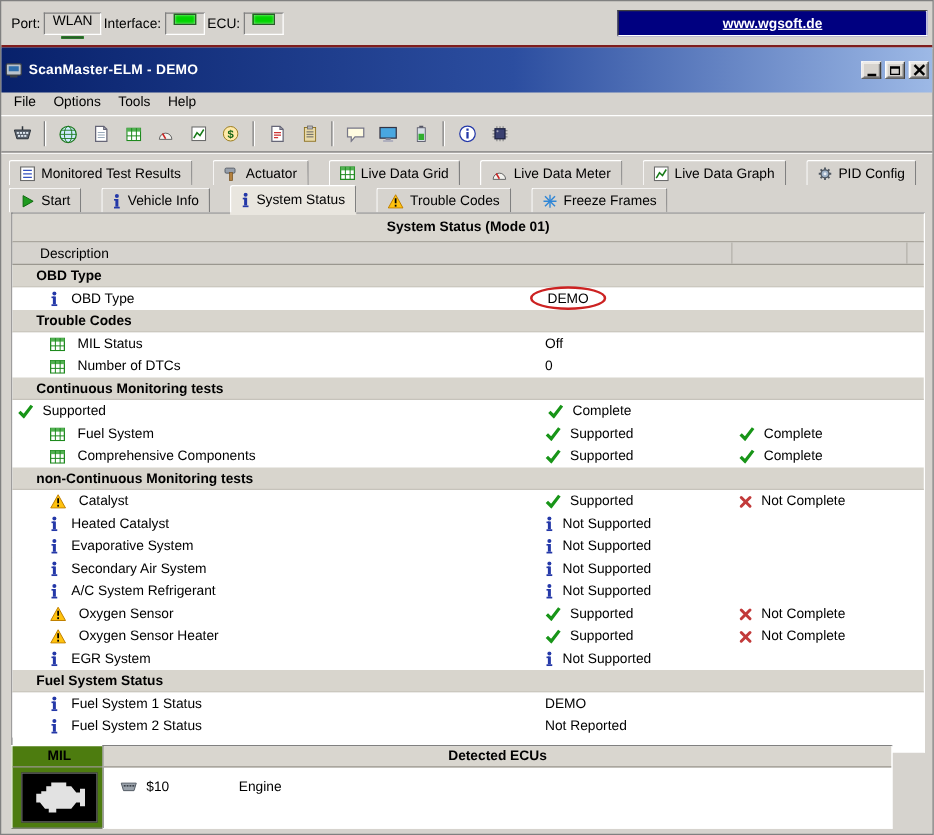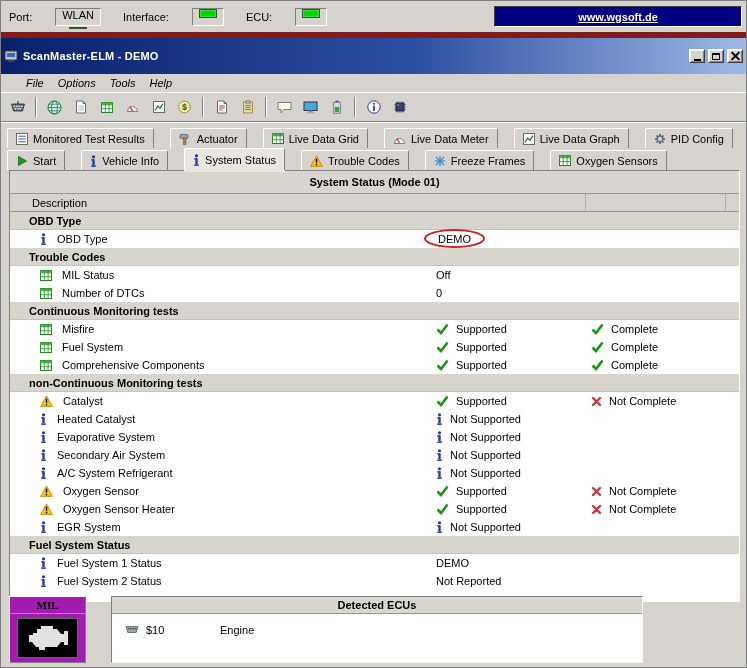--- a/index.html
+++ b/index.html
@@ -7,22 +7,22 @@
   body{
     width:747px;height:668px;position:relative;overflow:hidden;
     background:#d6d3ce;color:#000;
     font-family:"Liberation Sans",sans-serif;font-size:11px;
     border:1px solid #808080;
   }
   .ic{display:inline-flex;align-items:center;justify-content:center;flex:none;}
   .ic svg{display:block;}
 
   
-  .conn-bar{height:37px;display:flex;align-items:center;gap:22px;padding:0 4px 0 8px;
-    border-bottom:6px solid #7f1d1d;box-shadow:0 1px 0 #ffffff;}
+  .conn-bar{height:37px;display:flex;align-items:center;gap:2px;padding:0 4px 0 8px;
+    border-bottom:2px solid #7f1d1d;box-shadow:0 1px 0 #ffffff;}
   .conn-label{margin-right:1px;}
   .conn-field{display:inline-flex;align-items:center;gap:6px;height:18px;padding:0 6px;
     background:#d6d3ce;border:1px solid;border-color:#808080 #ffffff #ffffff #808080;flex-direction:column;}
   .led{width:18px;height:9px;background:var(--led-on,#00d400);border:1px solid #2a5a2a;
     box-shadow:inset 0 0 2px #bfffbf;}
   .website{margin-left:auto;width:248px;height:21px;background:var(--link-bg,#000080);
     border:1px solid;border-color:#404040 #ffffff #ffffff #404040;
     color:#ffffff;font-weight:bold;text-decoration:underline;
     display:flex;align-items:center;justify-content:center;cursor:pointer;}
 
@@ -36,21 +36,21 @@
     display:flex;align-items:center;justify-content:center;cursor:pointer;}
   .glyph-min{width:7px;height:2px;background:#000;margin-top:7px;}
   .glyph-max{width:8px;height:7px;border:1px solid #000;border-top-width:2px;}
   .glyph-close{position:relative;width:9px;height:8px;}
   .glyph-close::before,.glyph-close::after{content:"";position:absolute;left:-1px;top:3px;
     width:11px;height:2px;background:#000;}
   .glyph-close::before{transform:rotate(45deg);}
   .glyph-close::after{transform:rotate(-45deg);}
 
   
-  .menu-bar{height:18px;display:flex;align-items:center;padding-left:18px;font-style:italic;}
+  .menu-bar{height:18px;display:flex;padding-left:3px;}
   .menu-item{padding:2px 7px;cursor:pointer;}
   .toolbar{height:30px;display:flex;align-items:center;padding:2px 4px;gap:1px;
     border-top:1px solid #ffffff;border-bottom:1px solid #808080;box-shadow:0 1px 0 #ffffff;}
   .tool-btn{width:25px;height:24px;display:flex;align-items:center;justify-content:center;cursor:pointer;}
   .tb-sep{width:2px;height:20px;border-left:1px solid #808080;border-right:1px solid #ffffff;margin:0 4px;}
 
   
   .tabs-area{padding:4px 2px 0 2px;}
   .tab-row{display:flex;align-items:flex-end;height:22px;padding-left:4px;gap:14px;}
   .tab{display:inline-flex;align-items:center;gap:5px;height:20px;padding:0 8px;
@@ -75,28 +75,28 @@
   .data-row{height:18px;display:grid;grid-template-columns:422px 153px 1fr;align-items:stretch;background:#fff;}
   .cell{display:flex;align-items:center;}
   .cell.desc{padding-left:30px;gap:10px;}
   .cell.mid{padding-left:4px;gap:7px;}
   .cell.right{padding-left:6px;gap:7px;}
   .circled{position:relative;z-index:1;padding:0 2px;}
   .circled::before{content:"";position:absolute;left:-12px;right:-12px;top:-4px;bottom:-3px;
     border:2px solid var(--ellipse,#cc2222);border-radius:50%;}
 
   
-  .mil-panel{position:absolute;left:8px;top:595px;width:77px;height:67px;background:#a21caf;
-    border:1px solid;border-color:#ffffff #808080 #808080 #ffffff;font-family:Liberation Serif, serif;}
+  .mil-panel{position:absolute;left:8px;top:595px;width:77px;height:67px;background:#4d7c0f;
+    border:1px solid;border-color:#ffffff #808080 #808080 #ffffff;}
   .mil-title{height:17px;display:flex;align-items:center;justify-content:center;font-weight:bold;
     border-bottom:1px solid #9a978f;}
   .mil-body{height:48px;display:flex;align-items:center;justify-content:center;}
   .mil-lamp{width:61px;height:40px;background:#000;border:1px solid #666;
     display:flex;align-items:center;justify-content:center;}
-  .ecu-panel{position:absolute;left:110px;top:595px;width:532px;height:67px;background:#ffffff;
+  .ecu-panel{position:absolute;left:81px;top:595px;width:632px;height:67px;background:#ffffff;
     border:1px solid;border-color:#808080 #ffffff #ffffff #808080;}
   .ecu-title{height:17px;background:#d9d6cf;border-bottom:1px solid #9a978f;
     display:flex;align-items:center;justify-content:center;font-weight:bold;}
   .ecu-row{display:flex;align-items:center;gap:6px;padding:9px 0 0 12px;cursor:default;}
   .ecu-addr{min-width:24px;}
   .ecu-name{margin-left:12px;padding-left:32px;}
 </style>
 </head>
 <body>
 
@@ -405,30 +405,20 @@
             <g stroke="#2f86d6" stroke-width="1.1">
               <line x1="6" y1="0.8" x2="6" y2="11.2"></line>
               <line x1="0.8" y1="6" x2="11.2" y2="6"></line>
               <line x1="2" y1="2" x2="10" y2="10"></line>
               <line x1="10" y1="2" x2="2" y2="10"></line>
             </g>
           </svg>
         </span>
         <span class="tab-label">Freeze Frames</span>
       </div>
-      <div class="tab">
-        <span class="ic">
-          <svg width="12" height="11" viewBox="0 0 12 11">
-            <rect x="0.5" y="0.5" width="11" height="10" fill="#fff" stroke="#1f8a1f"></rect>
-            <rect x="0.5" y="0.5" width="11" height="2.8" fill="#52b152"></rect>
-            <path d="M4.3 0.5 V10.5 M8.1 0.5 V10.5 M0.5 6.7 H11.5" stroke="#1f8a1f" stroke-width="0.8" fill="none"></path>
-          </svg>
-        </span>
-        <span class="tab-label">Oxygen Sensors</span>
-      </div>
     </div>
 </div>
 
 <div class="status-panel">
   <div class="status-title">System Status (Mode 01)</div>
   <div class="col-header">
     <div class="col col1">Description</div>
     <div class="col col2"></div>
     <div class="col col3"></div>
     <div class="col col4"></div>
@@ -486,30 +476,20 @@
         </div>
         <div class="cell mid">
           <span class="cell-text">0</span>
         </div>
         <div class="cell right"></div>
       </div>
       <div class="sec-row">
         <span>Continuous Monitoring tests</span>
       </div>
       <div class="data-row">
-        <div class="cell desc">
-          <span class="ic">
-            <svg width="12" height="11" viewBox="0 0 12 11">
-              <rect x="0.5" y="0.5" width="11" height="10" fill="#fff" stroke="#1f8a1f"></rect>
-              <rect x="0.5" y="0.5" width="11" height="2.8" fill="#52b152"></rect>
-              <path d="M4.3 0.5 V10.5 M8.1 0.5 V10.5 M0.5 6.7 H11.5" stroke="#1f8a1f" stroke-width="0.8" fill="none"></path>
-            </svg>
-          </span>
-          <span class="cell-text">Misfire</span>
-        </div>
         <div class="cell mid">
           <span class="ic">
             <svg width="13" height="12" viewBox="0 0 13 12">
               <path d="M1.5 6.5 L5 10 L11.5 1.5" fill="none" stroke="#189518" stroke-width="2.6"></path>
             </svg>
           </span>
           <span class="cell-text">Supported</span>
         </div>
         <div class="cell right">
           <span class="ic">

